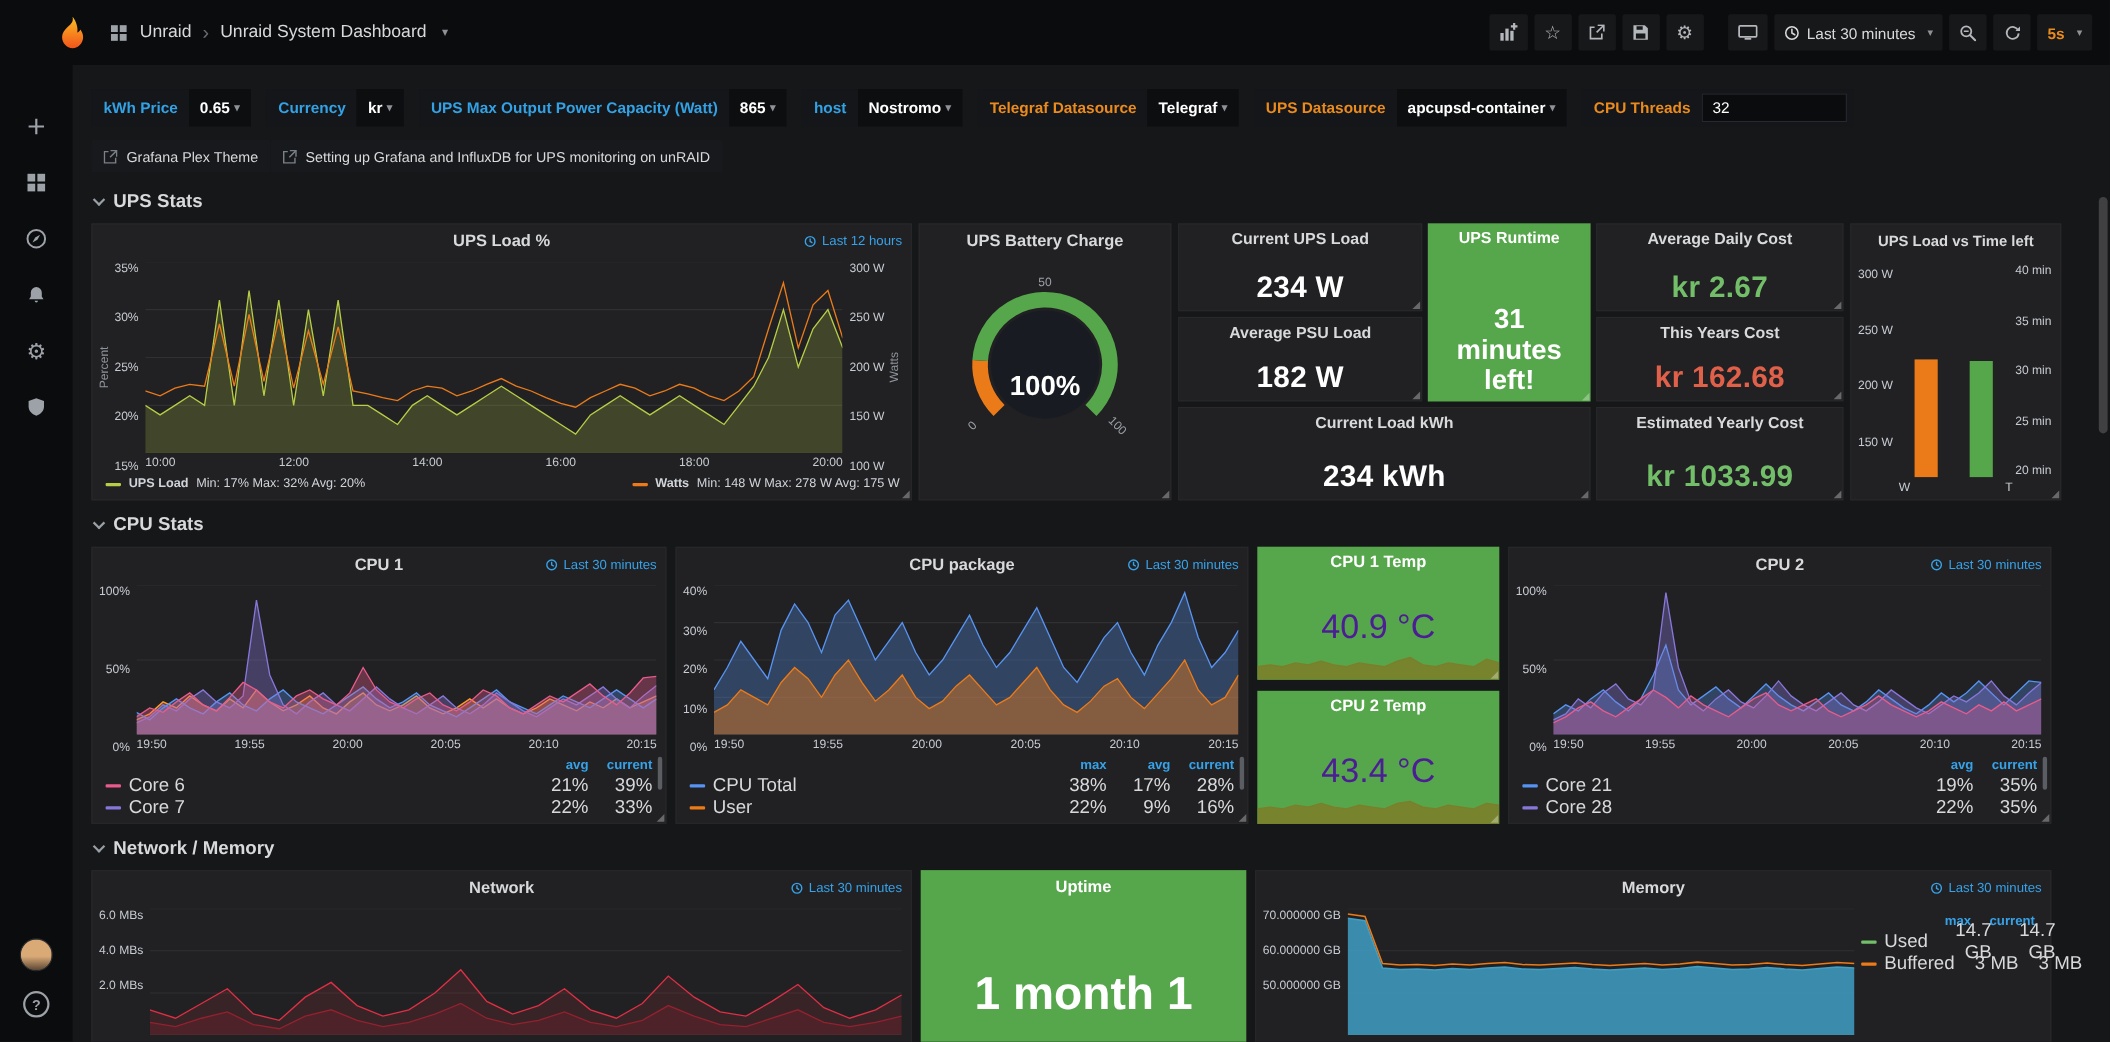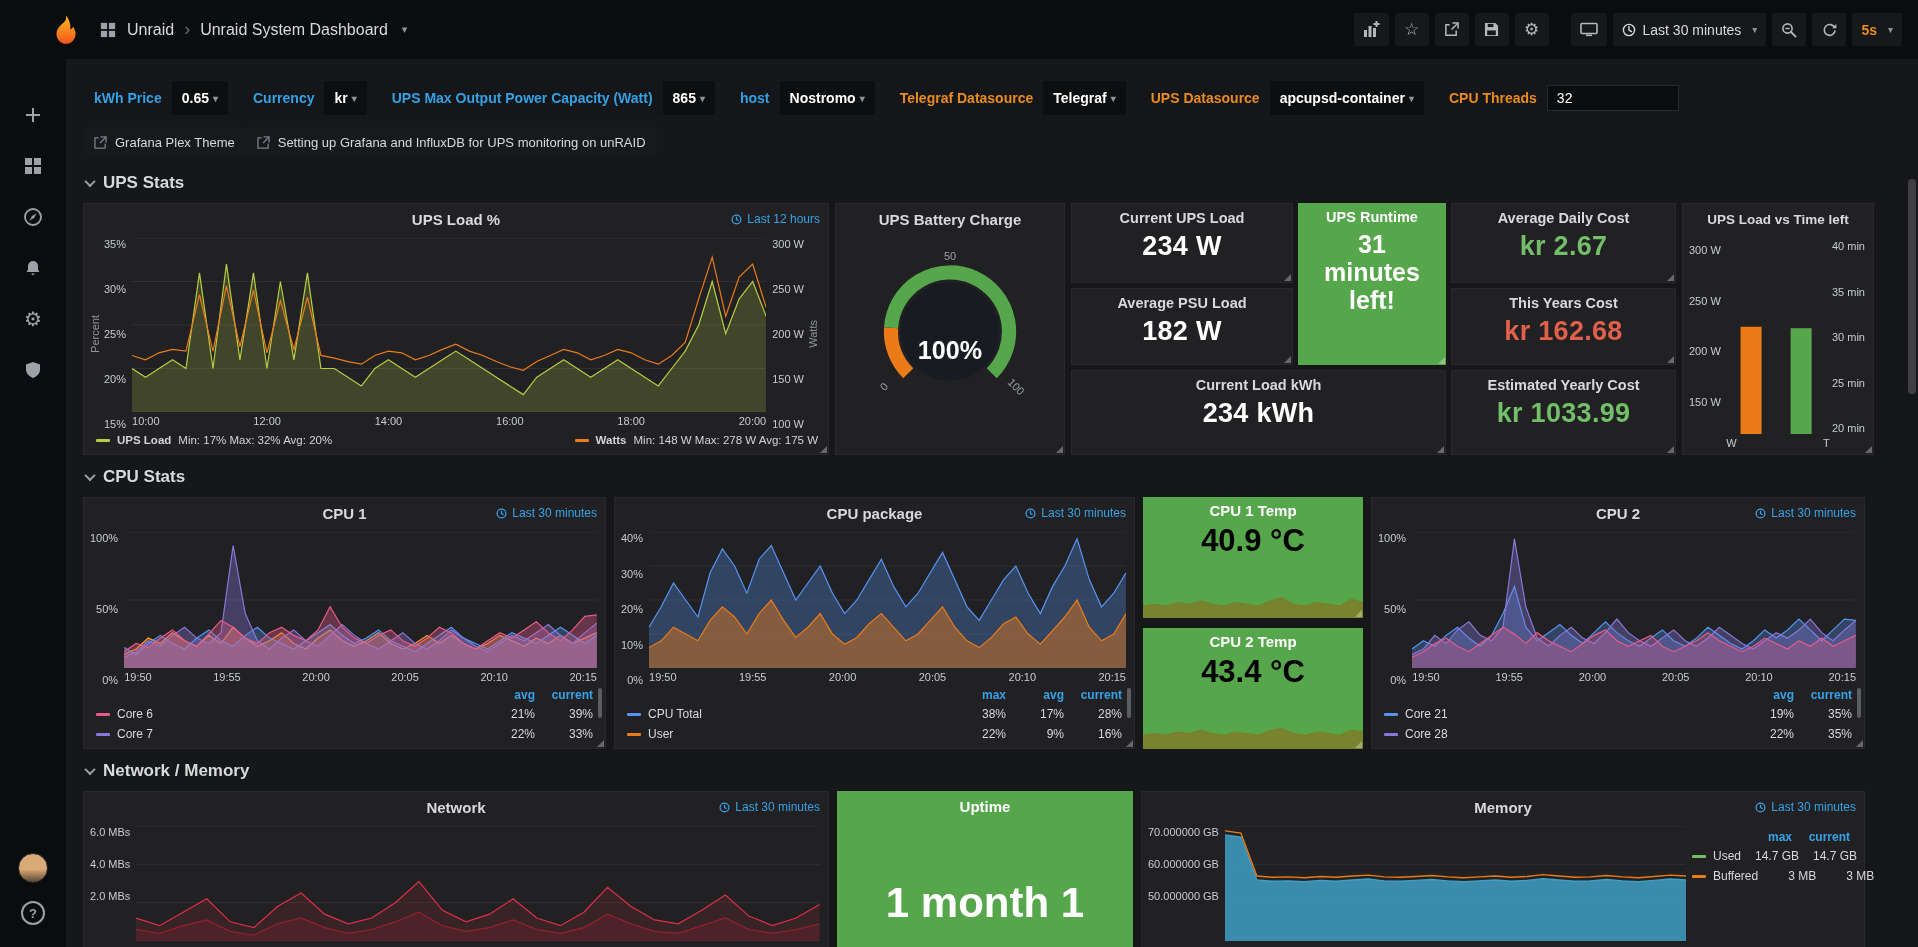--- a/index.html
+++ b/index.html
@@ -64,33 +64,33 @@
   .plot-col { flex:1; display:flex; flex-direction:column; min-width:0; min-height:0; }
   .plot { flex:1; position:relative; overflow:hidden; min-height:0; }
   .plot svg { position:absolute; inset:0; width:100%; height:100%; display:block; }
   .xaxis { height:18px; flex:none; display:flex; justify-content:space-between; font-size:11px; color:#c7ccd1; padding-top:3px; }
   .legend-h { height:24px; flex:none; display:flex; justify-content:space-between; align-items:center; padding:0 10px 4px 12px; font-size:11.5px; color:#d0d4d8; }
   .lg { display:flex; gap:7px; align-items:center; cursor:pointer; white-space:nowrap; }
   .lg-marker, .lt-marker { width:14px; height:3px; border-radius:1px; flex:none; }
   .lt { flex:none; padding:0 12px 4px 12px; position:relative; }
   .lt-head { display:flex; justify-content:flex-end; color:#36a2e8; font-weight:700; font-size:12px; height:18px; align-items:center; }
   .lt-head span { width:58px; text-align:right; cursor:pointer; }
-  .lt-row { display:flex; align-items:center; font-size:12px; height:20px; color:#d8d9da; }
+  .lt-row { display:flex; align-items:center; font-size:17px; height:20px; color:#d8d9da; }
   .lt-name { display:flex; align-items:center; gap:7px; cursor:pointer; }
   .lt-vals { margin-left:auto; display:flex; }
   .lt-vals span { width:58px; text-align:right; }
   .lt-scroll { position:absolute; right:3px; top:2px; width:4px; height:30px; background:#5a5e63; border-radius:2px; cursor:pointer; }
   
   .ups-stats-grid { display:grid; grid-template-columns:222px 148px 225px; grid-template-rows:80px 77px 85px; gap:5px; }
   .mini .panel-head { height:27px; }
   .mini .panel-title { font-size:14.5px; }
-  .stat-body { flex:1; display:flex; align-items:flex-start; justify-content:center; padding-bottom:5px; min-height:0; }
+  .stat-body { flex:1; display:flex; align-items:flex-end; justify-content:center; padding-bottom:5px; min-height:0; }
   .stat-value { font-size:27px; font-weight:700; color:#ffffff; letter-spacing:0.3px; white-space:nowrap; }
   .runtime-value { font-size:25px; font-weight:700; color:#fff; text-align:center; line-height:1.12; padding:0 14px; }
-  .temp-value { font-size:31px; font-weight:700; color:#000000; }
+  .temp-value { font-size:31px; font-weight:400; color:#4c1d95; }
   .spark { position:absolute; left:0; right:0; bottom:0; height:34px; overflow:hidden; }
   .spark svg { position:absolute; inset:0; width:100%; height:100%; }
   .uptime-value { font-size:42px; font-weight:700; color:#fff; text-align:center; margin-top:58px; white-space:nowrap; }
   
   .gauge-wrap { flex:1; display:flex; justify-content:center; align-items:flex-start; padding-top:10px; }
   .gauge text { fill:#9aa0a6; font-size:10px; text-anchor:middle; font-family:"Liberation Sans",sans-serif; }
   .gauge .gauge-value { fill:#ffffff; font-size:23px; font-weight:700; }
   
   .bars-body { flex:1; display:flex; padding:6px 6px 0 6px; min-height:0; }
   .bars-left { padding:4px 5px 26px 0; }

